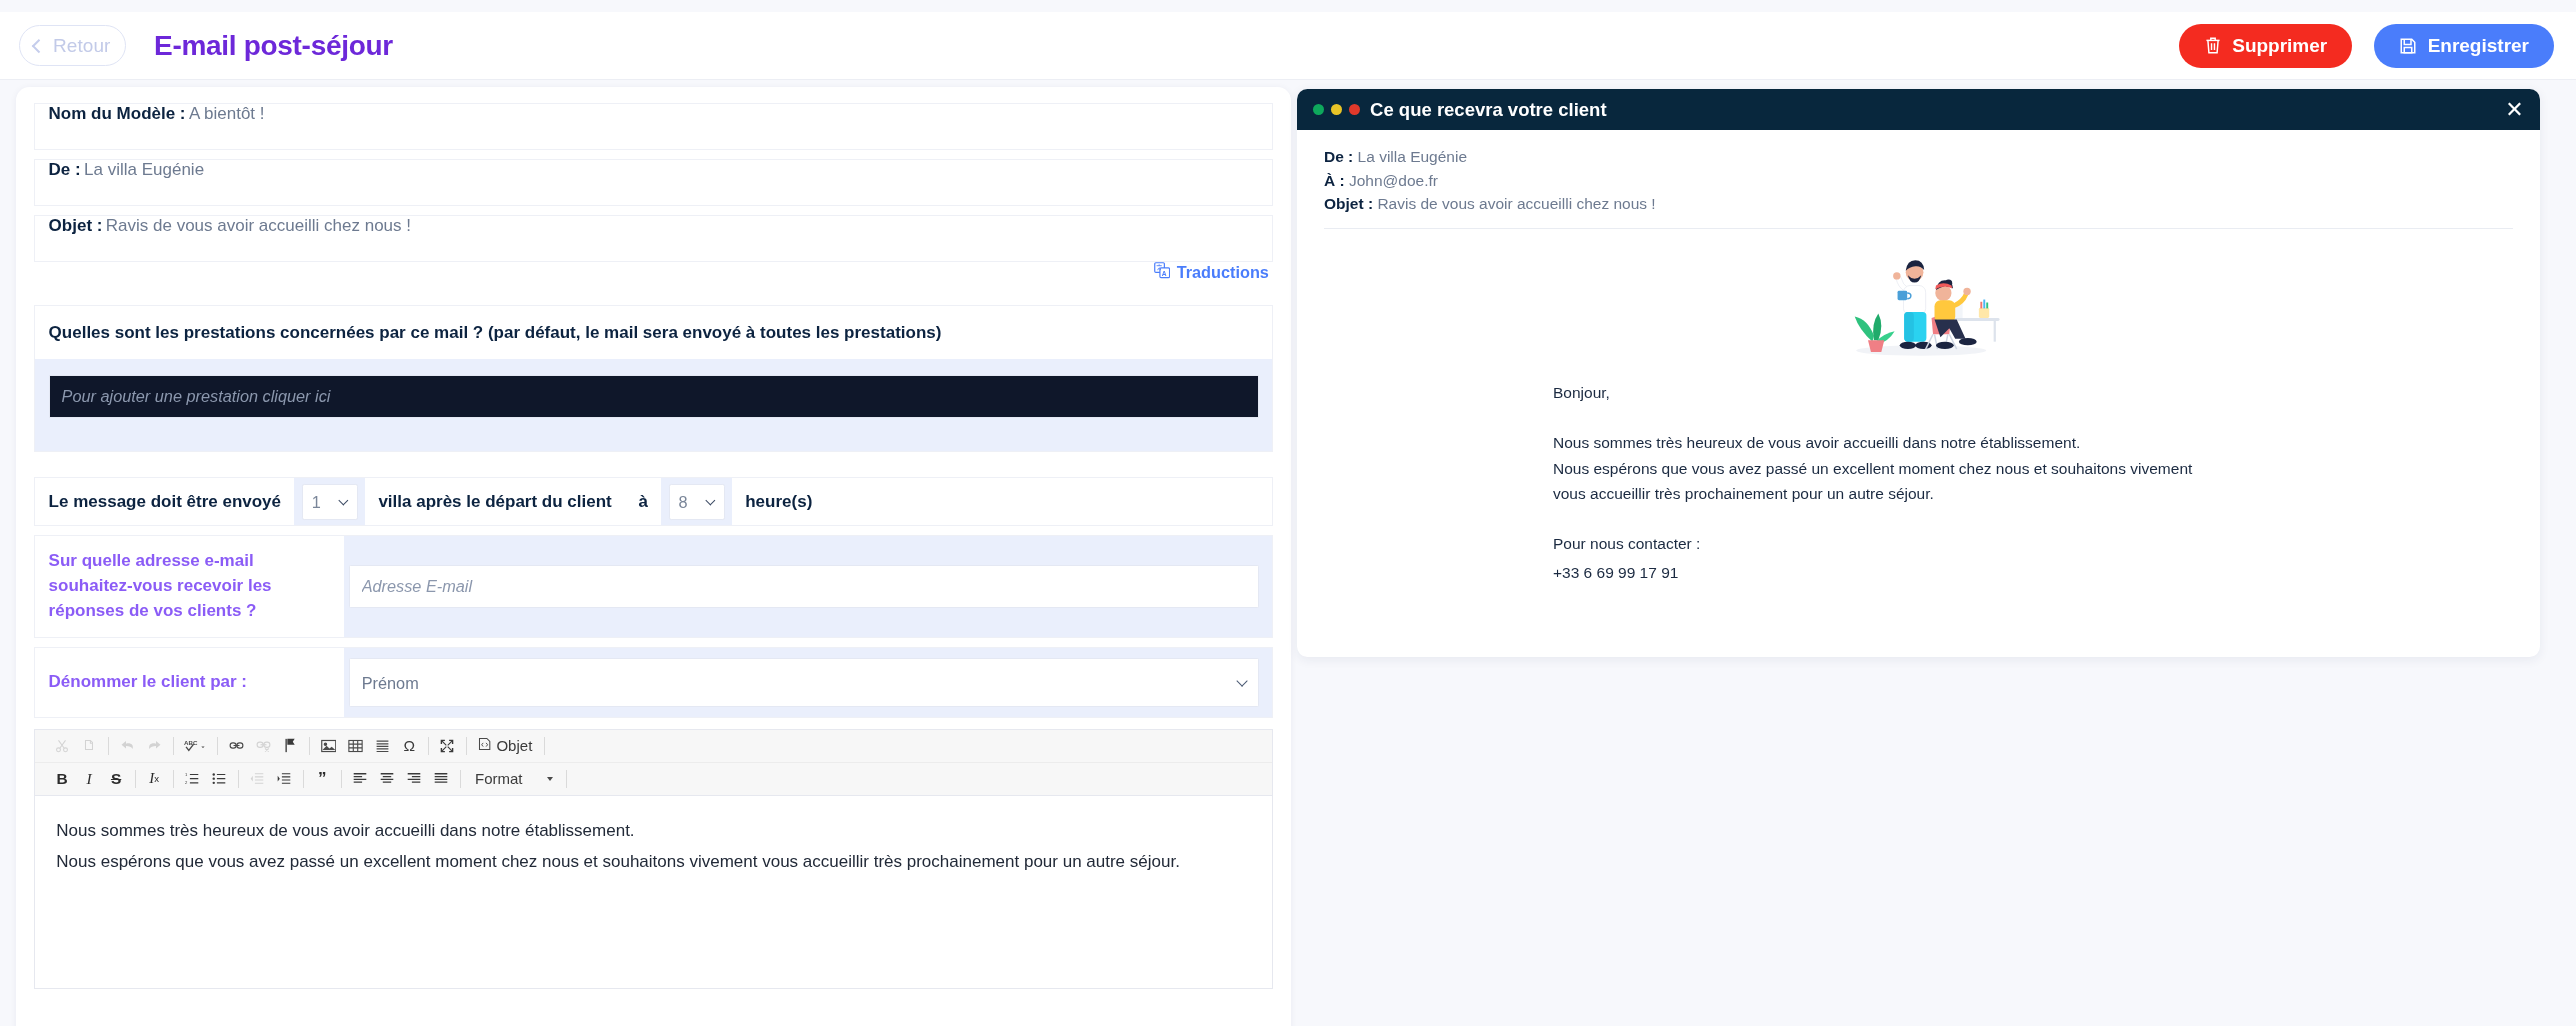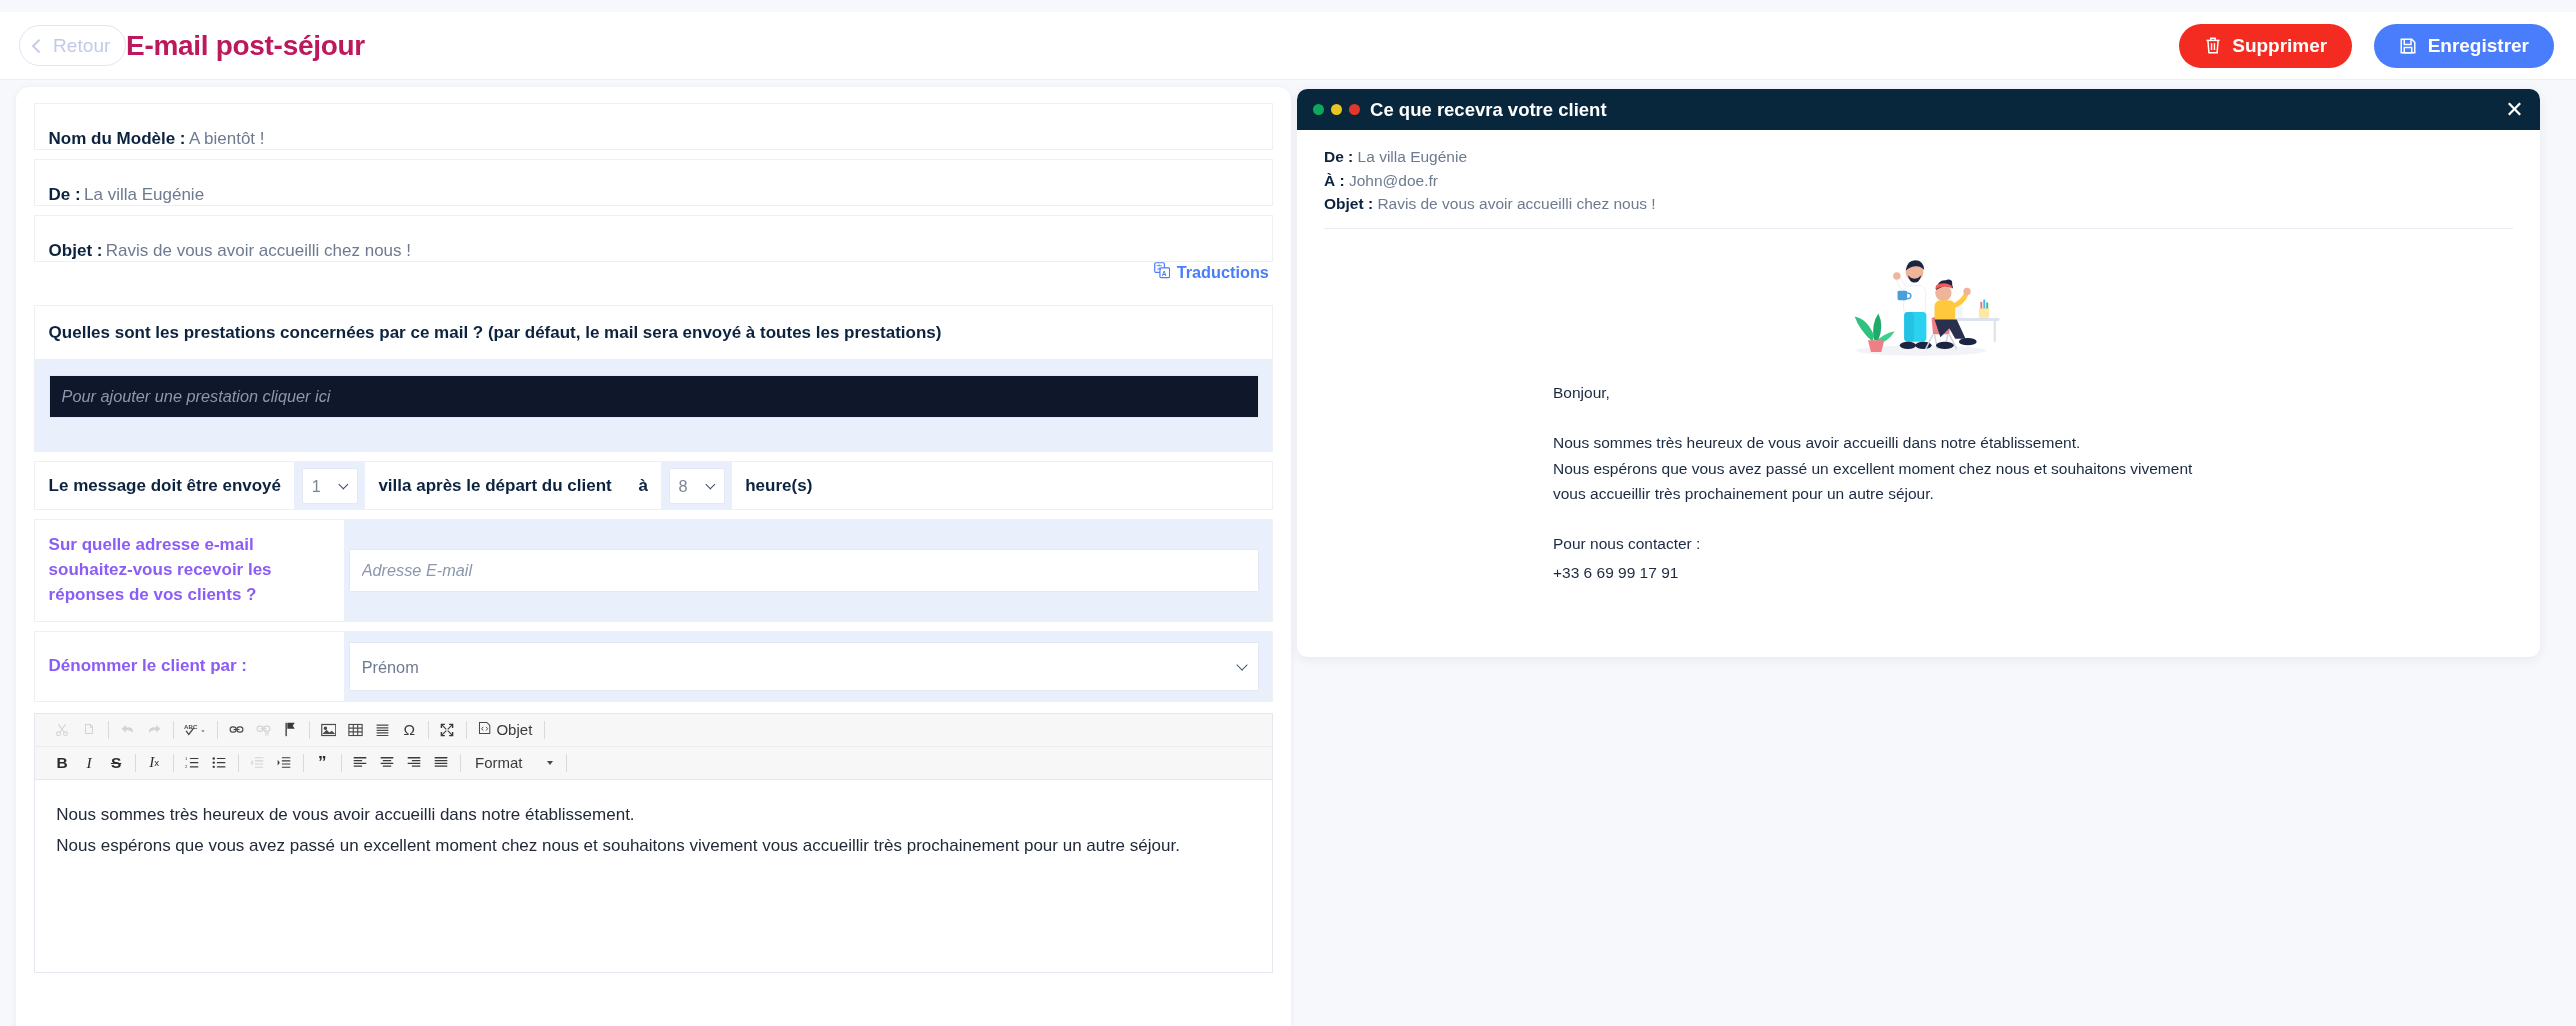--- a/index.html
+++ b/index.html
@@ -33,22 +33,23 @@
     display: inline-block;
     width: 9.6px; height: 9.6px;
     border-left: 2.2px solid #c5cdec;
     border-bottom: 2.2px solid #c5cdec;
     transform: rotate(45deg);
     margin-right: 1.5px;
   }
   .back-label { color: #c2cae8; font-size: 19px; letter-spacing: 0.1px; }
 
   .page-title {
+    margin-left: 28px;
     font-size: 28px; font-weight: bold;
-    color: #be185d; letter-spacing: -0.3px;
+    color: #6d28d9; letter-spacing: -0.3px;
   }
 
   .topbar-actions {
     margin-left: auto; margin-right: 22px;
     display: flex; align-items: center; gap: 22px;
   }
   .btn {
     height: 44px; border-radius: 22px; border: none;
     display: flex; align-items: center; justify-content: center;
     gap: 10.4px; padding: 0 25px;
@@ -65,21 +66,21 @@
     width: 1275px; height: 977px;
     background: #ffffff;
     border-radius: 13.3px 13.3px 0 0;
     box-shadow: 0 1.5px 7.4px rgba(28,40,80,.06);
     overflow: hidden;
     padding: 16.3px 18px 0 18px;
   }
   .row {
     border: 0.7px solid #eef0f6;
     background: #ffffff;
-    display: flex; align-items: flex-end;
+    display: flex; align-items: flex-start;
     min-height: 47px;
     padding: 0 13.3px;
   }
   .row + .row { margin-top: 9px; }
   .lbl-strong { color: #0c2340; font-weight: bold; font-size: 17px; }
   .val-muted  { color: #6d7a90; font-size: 17px; font-weight: normal; }
 
   .translations-bar {
     height: 40px; display: flex; align-items: flex-start; justify-content: flex-end;
     padding-right: 4.4px;
@@ -100,21 +101,21 @@
     background: #eaeffc; padding: 16.3px 13.3px 33px 13.3px;
   }
   .prestations-input {
     background: #0f172a; border: 0.7px solid #e4e8f3;
     height: 43px; display:flex; align-items:center;
     padding: 0 12px; font-style: italic;
     color: #8b97ad; font-size: 16.3px;
   }
 
   .sched-row {
-    border: 0.7px solid #eef0f6; margin-top: 9px;
+    border: 0.7px solid #eef0f6; margin-top: 25px;
     height: 49px; display: flex; align-items: stretch;
   }
   .sched-text {
     display:flex; align-items:center; padding: 0 13.3px;
     color: #0c2340; font-size: 17px; font-weight: bold;
     background: #fff;
   }
   .sched-sel-wrap {
     background: #eaeffc; display:flex; align-items:center;
     padding: 0 7.4px;

